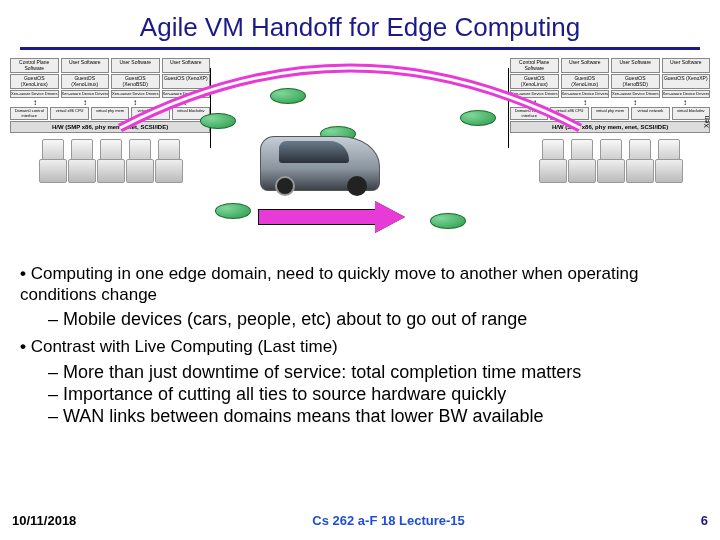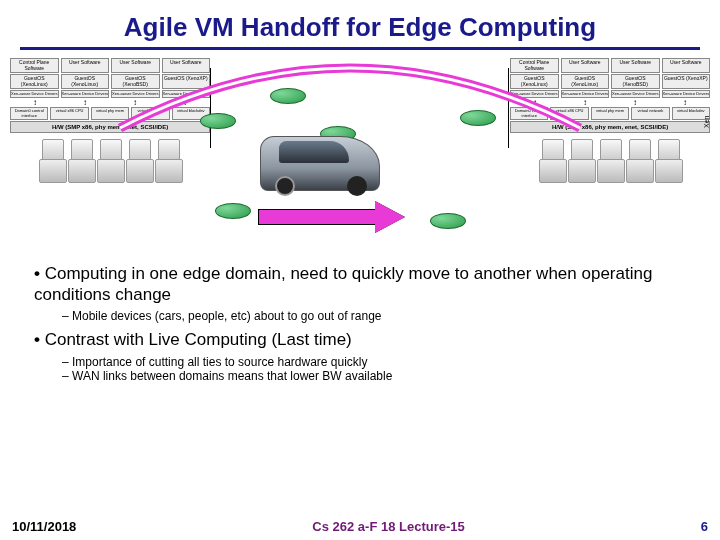--- a/index.html
+++ b/index.html
@@ -6,21 +6,21 @@
   body {
     width: 720px;
     height: 540px;
     background: #fff;
     font-family: Arial, Helvetica, sans-serif;
     position: relative;
     overflow: hidden;
   }
   .title {
     font-size: 26px;
-    font-weight: bold;
+    font-weight: normal;
     color: #1a1a8a;
     text-align: center;
     padding: 12px 0 4px;
     border-bottom: 3px solid #1a1a8a;
     margin: 0 20px 8px;
   }
   .diagram {
     position: relative;
     height: 200px;
     margin: 0 10px;
@@ -178,49 +178,49 @@
   .vl-right { left: 498px; top: 10px; height: 80px; }
   .rot {
     position: absolute;
     font-size: 7px;
     transform: rotate(-90deg);
     transform-origin: left top;
   }
   .rot-left { left: 207px; top: 70px; }
   .rot-right { left: 693px; top: 70px; }
   .content {
-    padding: 6px 34px 0;
+    padding: 6px 20px 0;
     font-size: 17px;
     line-height: 1.22;
   }
   .content ul { list-style: none; }
   .content > ul > li { margin-bottom: 6px; }
   .content > ul > li::before {
     content: "• ";
     font-weight: bold;
   }
   .content ul ul {
     margin: 4px 0 4px 28px;
-    font-size: 12px;
+    font-size: 18px;
   }
   .content ul ul li::before {
     content: "– ";
   }
   .footer {
     position: absolute;
-    bottom: 6px;
+    bottom: 12px;
     left: 0; right: 0;
     display: flex;
     justify-content: space-between;
     padding: 0 12px;
     font-size: 13px;
     font-weight: bold;
   }
   .footer .date { color: #000; }
-  .footer .mid { color: #701a75; }
+  .footer .mid { color: #1d4ed8; }
   .footer .num { color: #1a1a8a; }
 </style>
 </head>
 <body>
 
 <div class="title">Agile VM Handoff for Edge Computing</div>
 
 <div class="diagram">
 
   <div class="domain domain-left">
@@ -336,20 +336,21 @@
   <ul>
     <li>
       <span>Computing in one edge domain, need to quickly move to another when operating conditions change</span>
       <ul>
         <li>Mobile devices (cars, people, etc) about to go out of range</li>
       </ul>
     </li>
     <li>
       <span>Contrast with Live Computing (Last time)</span>
       <ul>
+        <li>More than just downtime of service: total completion time matters</li>
         <li>Importance of cutting all ties to source hardware quickly</li>
         <li>WAN links between domains means that lower BW available</li>
       </ul>
     </li>
   </ul>
 </div>
 
 <div class="footer">
   <span class="date">10/11/2018</span>
   <span class="mid">Cs 262 a-F 18 Lecture-15</span>

